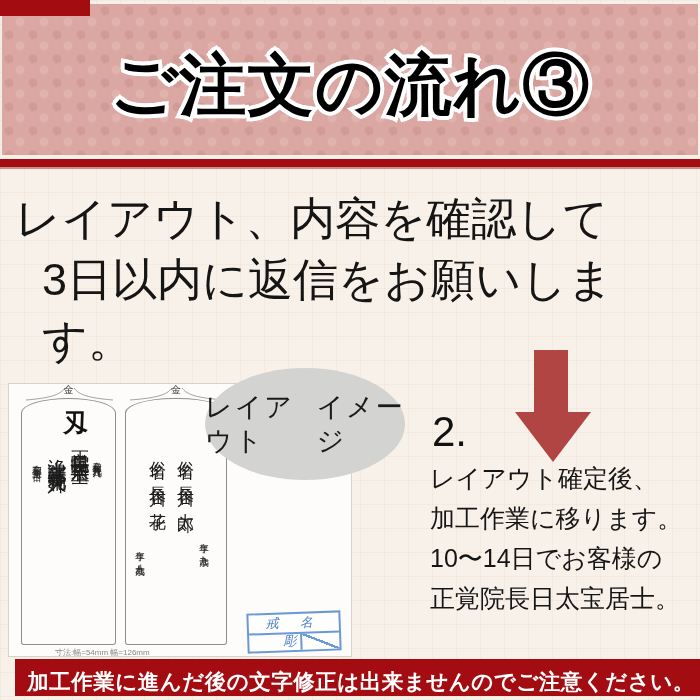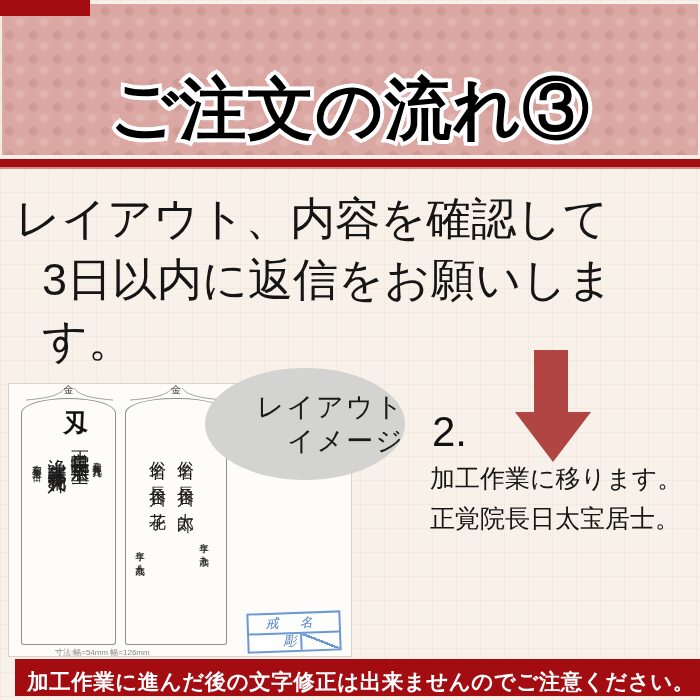--- a/index.html
+++ b/index.html
@@ -13,21 +13,21 @@
     background-size:24px 24px;
   }
   
   .pink-banner{
     position:absolute;left:2px;right:2px;top:4px;height:151px;
     background-color:#dba7a2;
     background-image:
       radial-gradient(circle at 7px 7px, rgba(172,113,108,.22) 4px, transparent 5px),
       radial-gradient(circle at 18px 18px, rgba(234,200,196,.35) 4px, transparent 5px);
     background-size:24px 24px;
-    display:flex;align-items:flex-end;justify-content:center;
+    display:flex;align-items:center;justify-content:center;
   }
   .corner-block{
     position:absolute;left:0;top:0;width:90px;height:16px;background:#a30d11;
   }
   .main-title{
     font-size:67px;font-weight:bold;color:#000;letter-spacing:1px;
     padding-top:12px;
     -webkit-text-stroke:7px #fff;
     paint-order:stroke fill;
     text-shadow:
@@ -92,21 +92,21 @@
   .stamp-bottom{display:flex;height:16px;}
   .stamp-cell-l{flex:1.4;border-right:2px solid #5b8fd0;}
   .stamp-cell-r{
     flex:1;
     background:linear-gradient(to top right,transparent 46%,#5b8fd0 46%,#5b8fd0 54%,transparent 54%);
   }
   
   .badge{
     position:absolute;left:205px;top:368px;width:200px;height:112px;
     background:#d3d3d1;border-radius:50%;z-index:2;
-    display:flex;flex-direction:column;align-items:flex-end;justify-content:center;
+    display:flex;flex-direction:row;align-items:center;justify-content:center;
     font-size:27px;color:#1a1a1a;letter-spacing:2px;line-height:34px;
   }
   
   .arrow{position:absolute;left:515px;top:350px;z-index:0;}
   .step2-number{
     position:absolute;left:432px;top:408px;font-size:42px;color:#111;
   }
   .step2{
     position:absolute;left:430px;top:458px;width:265px;
     font-size:25px;line-height:40px;color:#151515;z-index:2;
@@ -182,21 +182,23 @@
     <div>イメージ</div>
   </div>
 
   <svg class="arrow" width="76" height="112" viewBox="0 0 76 112">
     <rect x="19" y="0" width="34" height="64" fill="#b04543"></rect>
     <polygon points="0,62 76,62 38,112" fill="#b04543"></polygon>
   </svg>
 
   <div class="step2-number">2.</div>
   <div class="step2">
+    <div>レイアウト確定後、</div>
     <div>加工作業に移ります。</div>
+    <div>10〜14日でお客様の</div>
     <div>正覚院長日太宝居士。</div>
   </div>
 
   <div class="footer">
     <span>加工作業に進んだ後の文字修正は出来ませんのでご注意ください。</span>
   </div>
 
 </div>
 
 </body></html>

